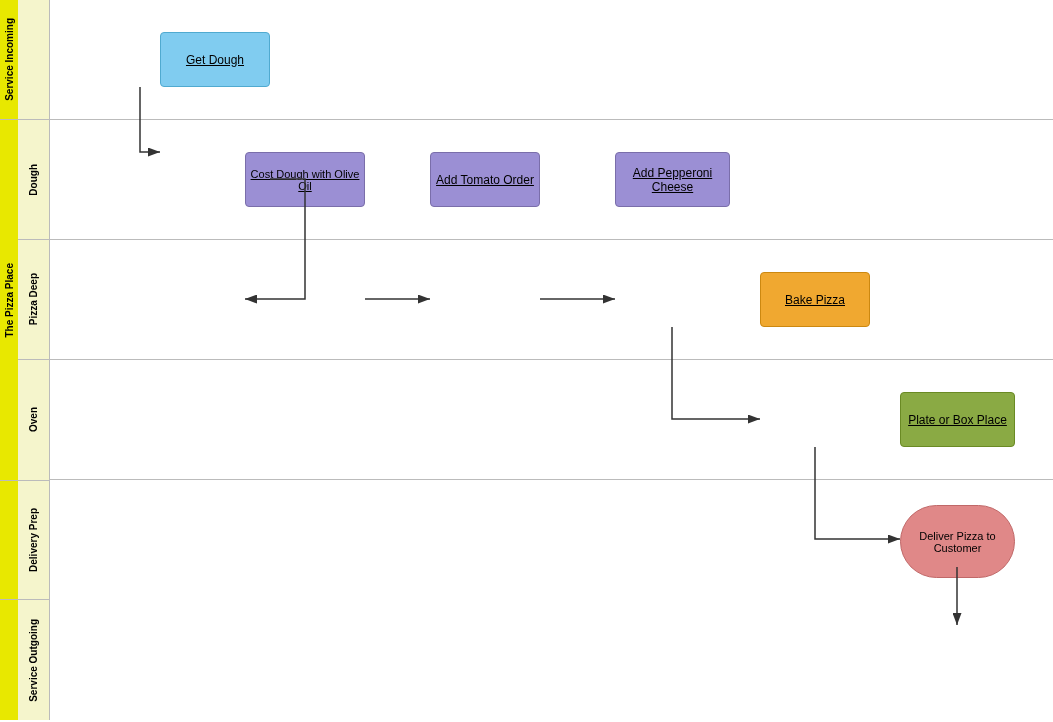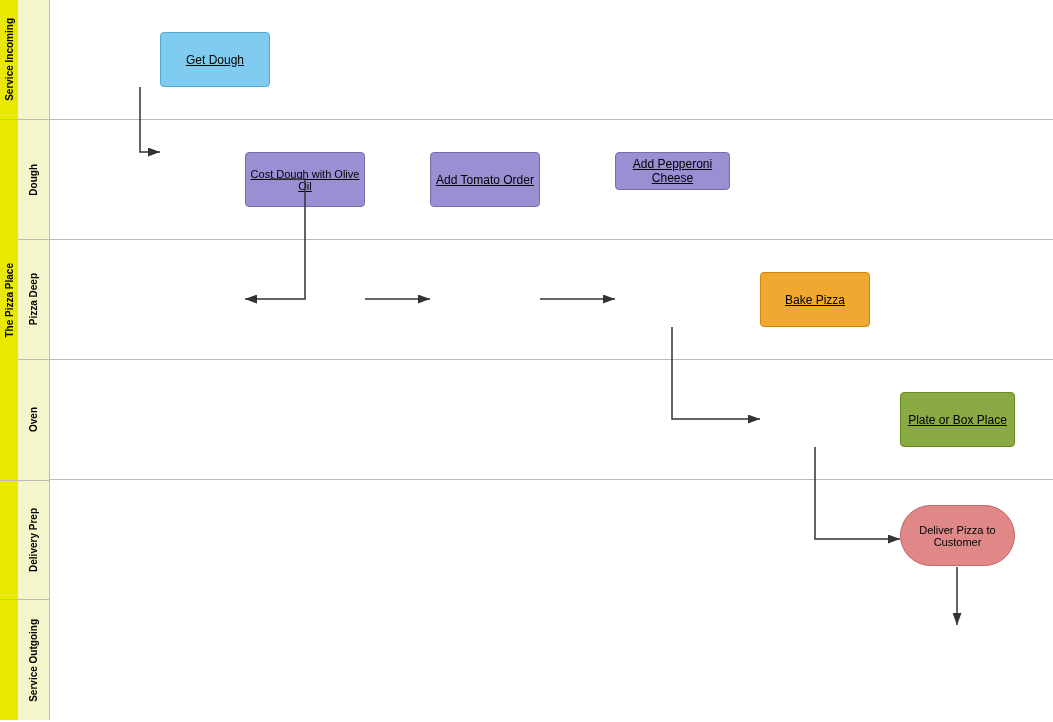--- a/index.html
+++ b/index.html
@@ -106,42 +106,42 @@
       <div style="height:120px; border-bottom:1px solid #bbb; position:relative;">
 
         <div class="node node-rect" style="left:195px; top:32px; width:120px; height:55px; background:#9b8fd4; border:1px solid #7a6eaa; font-size:11px;">
           <span>Cost Dough with Olive Oil</span>
         </div>
 
         <div class="node node-rect" style="left:380px; top:32px; width:110px; height:55px; background:#9b8fd4; border:1px solid #7a6eaa;">
           <span>Add Tomato Order</span>
         </div>
 
-        <div class="node node-rect" style="left:565px; top:32px; width:115px; height:38px; background:#9b8fd4; border:1px solid #7a6eaa;text-align:center;">
+        <div class="node node-rect" style="left:565px; top:32px; width:115px; height:55px; background:#9b8fd4; border:1px solid #7a6eaa;text-align:center;">
           <span>Add Pepperoni Cheese</span>
         </div>
       </div>
 
       <div style="height:120px; border-bottom:1px solid #bbb; position:relative;padding-left:48px;">
 
         <div class="node node-rect" style="left:710px; top:32px; width:110px; height:55px; background:#f0a830; border:1px solid #cc8810;">
           <span>Bake Pizza</span>
         </div>
       </div>
 
       <div style="height:120px; border-bottom:1px solid #bbb; position:relative;">
 
         <div class="node node-rect" style="left:850px; top:32px; width:115px; height:55px; background:#8aaa44; border:1px solid #6a8a24;">
           <span>Plate or Box Place</span>
         </div>
       </div>
 
       <div style="height:120px; position:relative;">
 
-        <div class="node node-rounded" style="left:850px; top:25px; width:115px; height:61px; background:#e08888; border:1px solid #c06868; font-size:11px;">
+        <div class="node node-rounded" style="left:850px; top:25px; width:115px; height:73px; background:#e08888; border:1px solid #c06868; font-size:11px;">
           <span>Deliver Pizza to Customer</span>
         </div>
       </div>
 
       <svg class="full-svg" style="position:absolute; top:0; left:0; width:100%; height:720px; pointer-events:none;">
         <defs>
           <marker id="arrowhead" markerWidth="8" markerHeight="6" refX="8" refY="3" orient="auto">
             <polygon points="0 0, 8 3, 0 6" fill="#333"></polygon>
           </marker>
         </defs>

